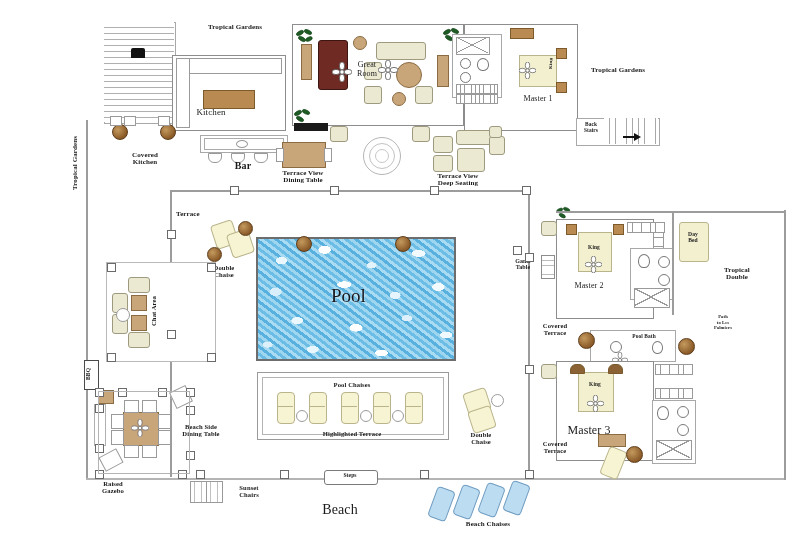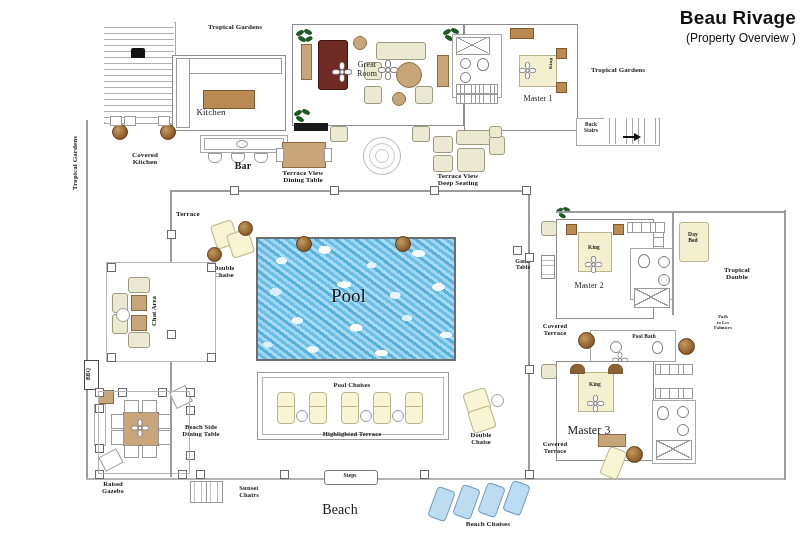--- a/index.html
+++ b/index.html
@@ -59,24 +59,20 @@
       repeating-linear-gradient(-48deg,rgba(255,255,255,.55) 0 2px,rgba(90,175,220,.35) 2px 5px);
   }
   #pool-label{position:absolute;font-family:"Liberation Serif",serif;font-size:19px;color:#15161a;
     text-shadow:0 0 3px rgba(255,255,255,.75);}
 </style>
 </head>
 <body>
 
 <div id="plan">
 
-  <div id="title">
-    <div class="t1">Beau Rivage</div>
-    <div class="t2">(Property Overview )</div>
-  </div>
 
   <div class="wall abs" style="left:86px;top:120px;width:2px;height:360px;"></div>
 
   <div class="thin abs" style="left:86px;top:478px;width:700px;height:1.6px;"></div>
 
   <div class="wall abs" style="left:784px;top:210px;width:2px;height:270px;"></div>
 
   <div class="room-l" style="left:104px;top:22px;width:70px;height:100px;"></div>
   <div class="abs" style="left:104px;top:22px;width:70px;height:100px;
        background:repeating-linear-gradient(180deg,#fff 0 5px,#b0b0b0 5px 6px);"></div>

